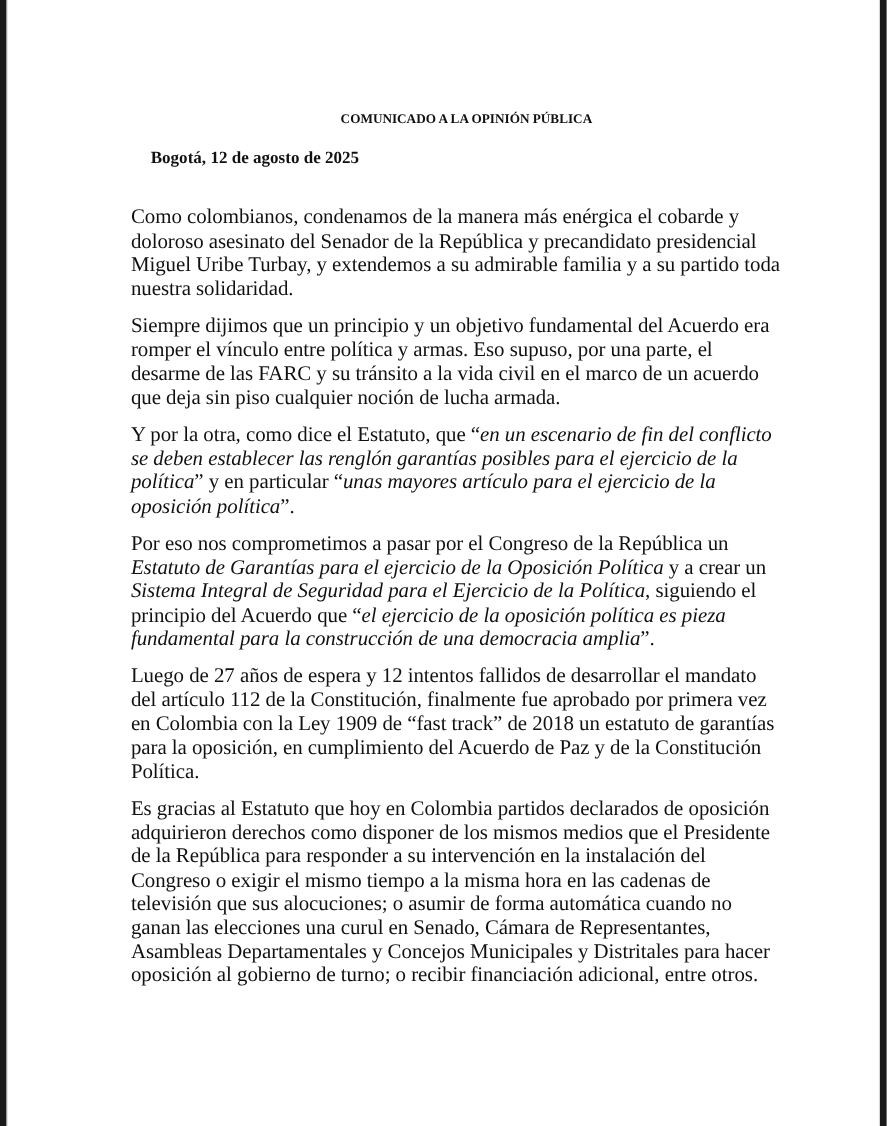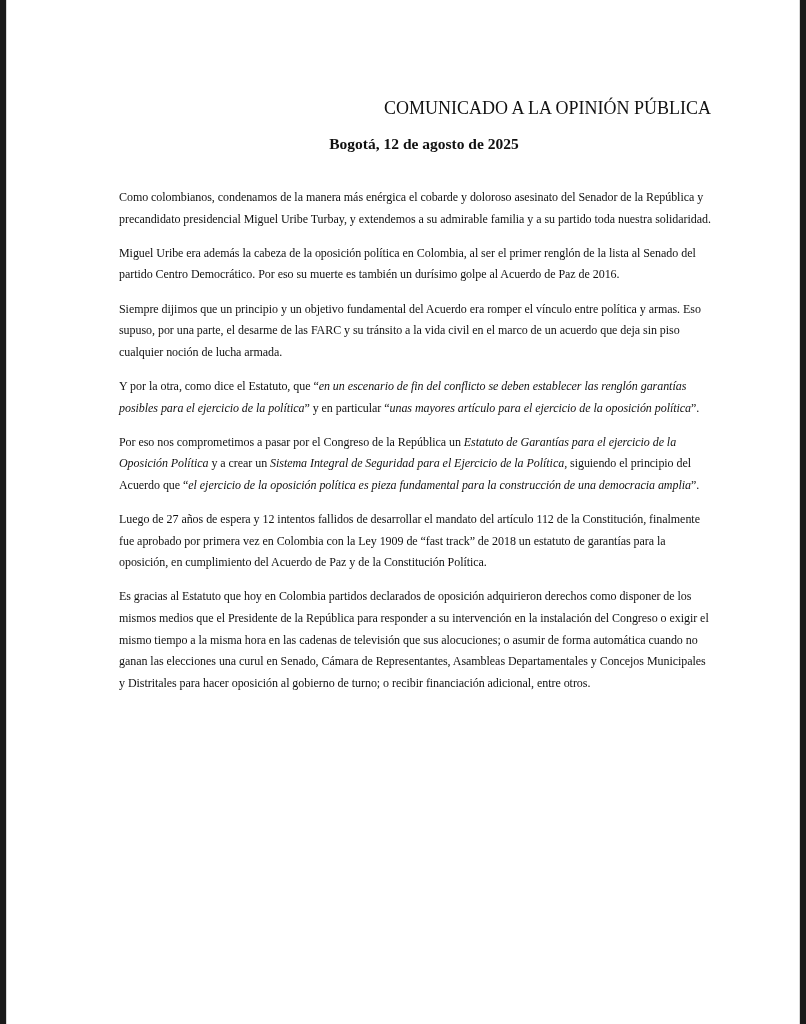--- a/index.html
+++ b/index.html
@@ -14,46 +14,45 @@
       border-left: 1px solid #d8d8d8;
       border-right: 1px solid #d8d8d8;
       box-sizing: border-box;
     }
     .doc {
       position: absolute; left: 112px; top: 98px; width: 592px;
       font-family: "Liberation Serif", "DejaVu Serif", serif;
       color: #111111;
     }
     .title {
-      text-align: right; font-weight: normal; font-size: 18px;
+      text-align: center; font-weight: bold; font-size: 12px;
       margin: 0; line-height: 20px;
       padding-left: 18px;
     }
     .date {
-      text-align: center; font-weight: bold; font-size: 15.5px;
+      text-align: left; font-weight: bold; font-size: 15.5px;
       margin: 16px 0 0 0; line-height: 20px;
       padding-left: 18px;
     }
     .body { margin-top: 33px; }
     .para {
-      font-size: 12px; line-height: 21.6px; margin: 0 0 12.6px 0;
+      font-size: 19px; line-height: 21.6px; margin: 0 0 12.6px 0;
       letter-spacing: -0.05px;
     }
     .para em { font-style: italic; }
   </style>
 </head>
 <body>
 
 <div class="page">
   <div class="doc">
     <h1 class="title">COMUNICADO A LA OPINIÓN PÚBLICA</h1>
     <p class="date">Bogotá, 12 de agosto de 2025</p>
     <div class="body" id="doc-body">
         <p class="para"><span>Como colombianos, condenamos de la manera más enérgica el cobarde y doloroso asesinato del Senador de la República y precandidato presidencial Miguel Uribe Turbay, y extendemos a su admirable familia y a su partido toda nuestra solidaridad.</span></p>
-        <p class="para"><span>Miguel Uribe era además la cabeza de la oposición política en Colombia, al ser el primer renglón de la lista al Senado del partido Centro Democrático. Por eso su muerte es también un durísimo golpe al Acuerdo de Paz de 2016.</span></p>
         <p class="para"><span>Siempre dijimos que un principio y un objetivo fundamental del Acuerdo era romper el vínculo entre política y armas. Eso supuso, por una parte, el desarme de las FARC y su tránsito a la vida civil en el marco de un acuerdo que deja sin piso cualquier noción de lucha armada.</span></p>
         <p class="para"><span>Y por la otra, como dice el Estatuto, que “</span><em>en un escenario de fin del conflicto se deben establecer las renglón garantías posibles para el ejercicio de la política</em><span>” y en particular “</span><em>unas mayores artículo para el ejercicio de la oposición política</em><span>”.</span></p>
         <p class="para"><span>Por eso nos comprometimos a pasar por el Congreso de la República un </span><em>Estatuto de Garantías para el ejercicio de la Oposición Política</em><span> y a crear un </span><em>Sistema Integral de Seguridad para el Ejercicio de la Política</em><span>, siguiendo el principio del Acuerdo que “</span><em>el ejercicio de la oposición política es pieza fundamental para la construcción de una democracia amplia</em><span>”.</span></p>
         <p class="para"><span>Luego de 27 años de espera y 12 intentos fallidos de desarrollar el mandato del artículo 112 de la Constitución, finalmente fue aprobado por primera vez en Colombia con la Ley 1909 de “fast track” de 2018 un estatuto de garantías para la oposición, en cumplimiento del Acuerdo de Paz y de la Constitución Política.</span></p>
         <p class="para"><span>Es gracias al Estatuto que hoy en Colombia partidos declarados de oposición adquirieron derechos como disponer de los mismos medios que el Presidente de la República para responder a su intervención en la instalación del Congreso o exigir el mismo tiempo a la misma hora en las cadenas de televisión que sus alocuciones; o asumir de forma automática cuando no ganan las elecciones una curul en Senado, Cámara de Representantes, Asambleas Departamentales y Concejos Municipales y Distritales para hacer oposición al gobierno de turno; o recibir financiación adicional, entre otros.</span></p>
       </div>
   </div>
 </div>
 
 </body></html>

